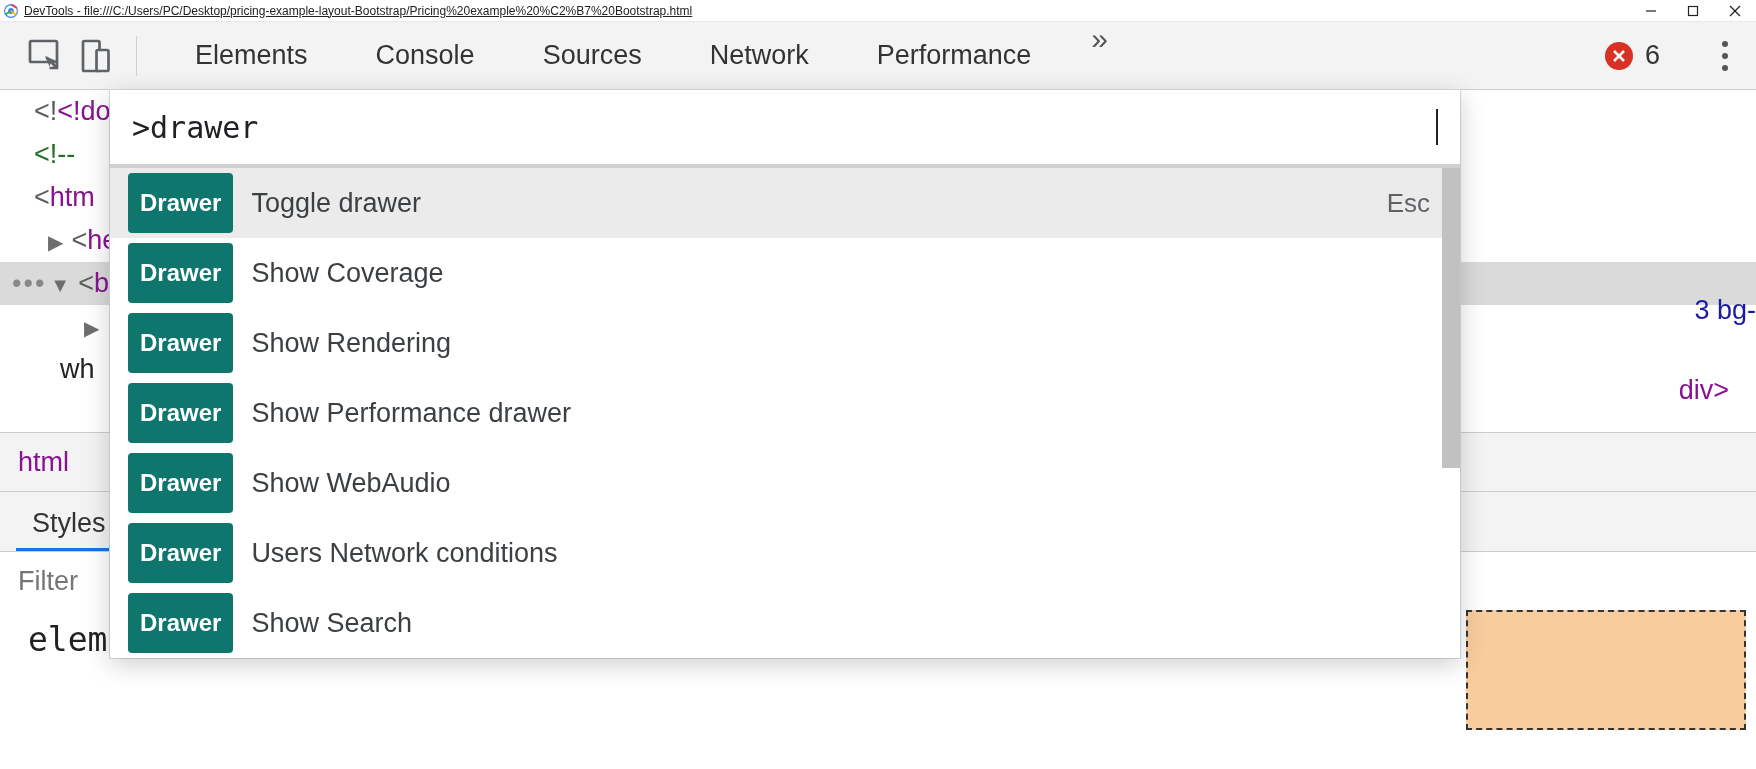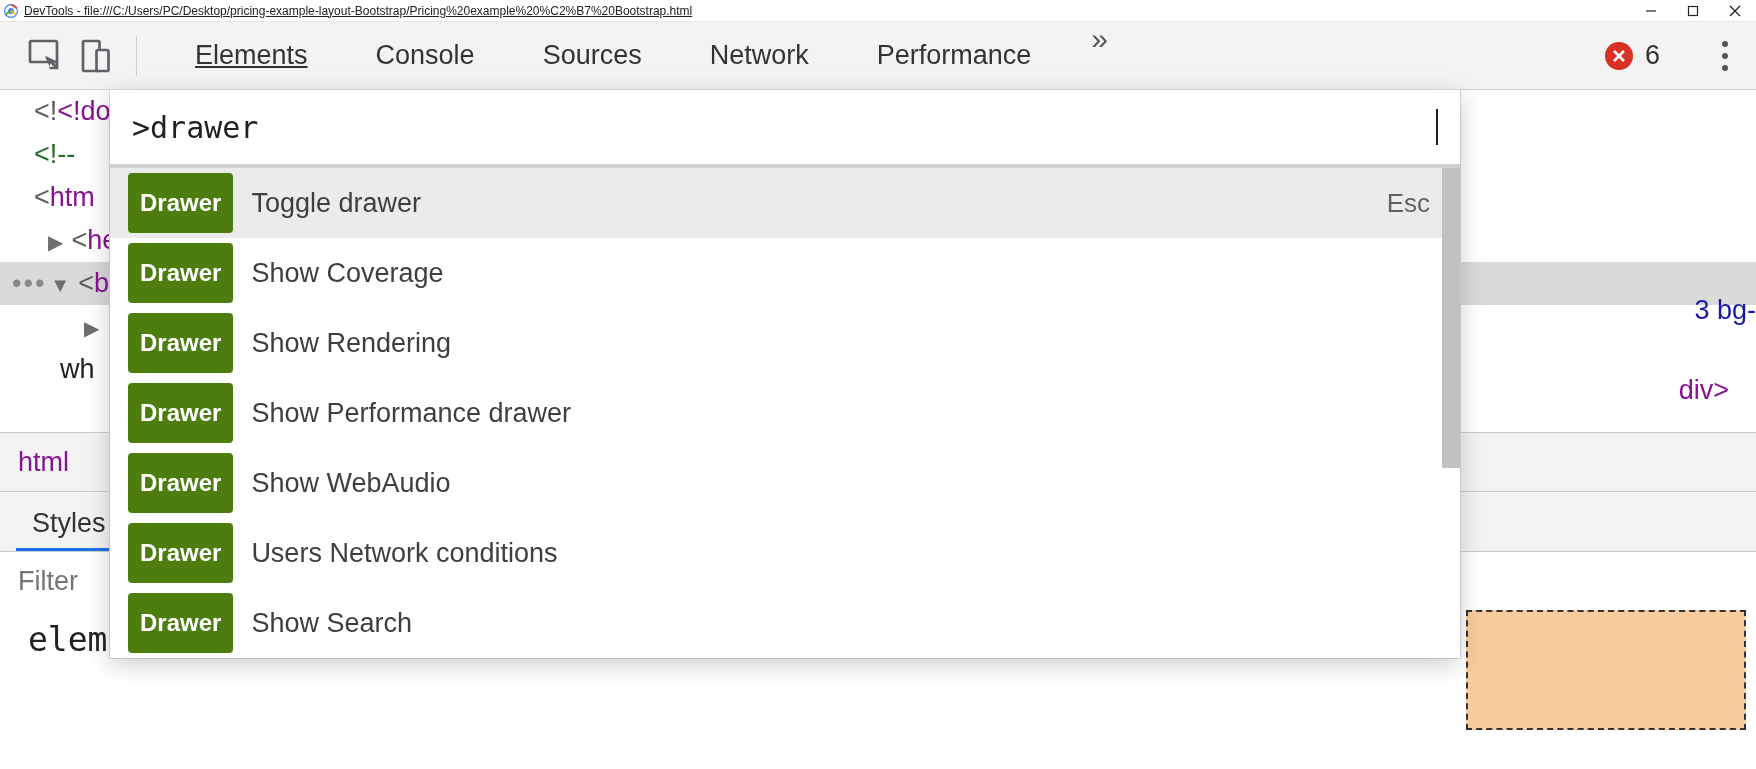--- a/index.html
+++ b/index.html
@@ -12,21 +12,21 @@
   .win-controls { display: flex; gap: 24px; margin-right: 8px; }
   .win-btn { width: 18px; height: 18px; display:flex; align-items:center; justify-content:center; color:#222; }
 
   
   .toolbar { height: 68px; background: #f3f3f3; border-bottom: 1px solid #d0d0d0; display: flex; align-items: center; }
   .toolbar .tb-left { display:flex; align-items:center; gap: 0; padding-left: 20px; }
   .tb-icon { width: 50px; height: 50px; display:flex; align-items:center; justify-content:center; color:#666; }
   .tb-sep { width: 1px; height: 40px; background:#cfcfcf; margin: 0 24px 0 16px; }
   .tabs { display:flex; align-items: stretch; height: 100%; }
   .tab { padding: 0 34px; display:flex; align-items:center; font-size: 27px; color:#333; position:relative; }
-  .tab.active { color:#333;text-decoration:underline; }
+  .tab.active { color:#333; }
   .tab.active::after { content:""; position:absolute; left:18px; right:18px; bottom:0; height:0px; background:#1a73e8; }
   .tb-more { margin-left: 6px; font-size: 30px; color:#555; padding:0 20px; }
   .tb-right { margin-left:auto; display:flex; align-items:center; gap: 12px; padding-right: 18px; }
   .err-icon { width: 28px; height:28px; border-radius:50%; background:#d93025; color:#fff; display:flex; align-items:center; justify-content:center; font-weight:bold; font-size:18px;}
   .err-count { font-size: 27px; color:#333; }
   .kebab { font-size: 30px; color:#555; padding:0 10px; line-height: 0.3; display:flex; flex-direction:column; gap:6px;}
   .kebab span{width:6px;height:6px;border-radius:50%;background:#555;}
 
   
   .panel-body { position: relative; height: calc(769px - 22px - 68px); }
@@ -52,21 +52,21 @@
   .right-box{ position:absolute; right:10px; top:520px; width:280px; height:120px; background:#f9cc9d; border:2px dashed #333;}
 
   
   .cmd-menu { position:absolute; left:110px; top:0; width:1350px; background:#fff; box-shadow: 0 6px 24px rgba(0,0,0,0.2), 0 0 0 1px #dadce0; z-index:50;}
   .cmd-input-row{ display:flex; align-items:center; height:78px; padding: 0 22px; border-bottom:4px solid #d0d0d0;gap:28px;}
   .cmd-input{ border:none; outline:none; font-size:30px; color:#202124; flex:1; font-family:Consolas,monospace;}
   .cmd-caret{ width:2px; height:36px; background:#202124; margin-left:2px;}
   .cmd-list{ max-height: 520px; overflow:hidden; position:relative;}
   .cmd-item{ display:flex; align-items:center; height:70px; padding: 0 18px; gap:18px; font-size:27px; color:#202124;}
   .cmd-item.highlight{ background:#ebebeb;}
-  .badge{ background:#4d7c0f; color:#fff; font-weight:700; font-size:24px; padding:16px 12px; border-radius:4px; font-family:Arial,sans-serif;}
+  .badge{ background:#0f766e; color:#fff; font-weight:700; font-size:24px; padding:16px 12px; border-radius:4px; font-family:Arial,sans-serif;}
   .cmd-label{ color:#3c4043; }
   .cmd-hint{ margin-left:auto; color:#5f6368; font-size:26px; padding-right:12px;}
   .cmd-scroll{ position:absolute; right:0; top:0; width:18px; height:300px; background:#c1c1c1; }
 </style>
 </head>
 <body>
 
 <div class="titlebar">
   <svg class="favicon" viewBox="0 0 24 24">
     <circle cx="12" cy="12" r="11" fill="#fff" stroke="#4285f4" stroke-width="2"></circle>

